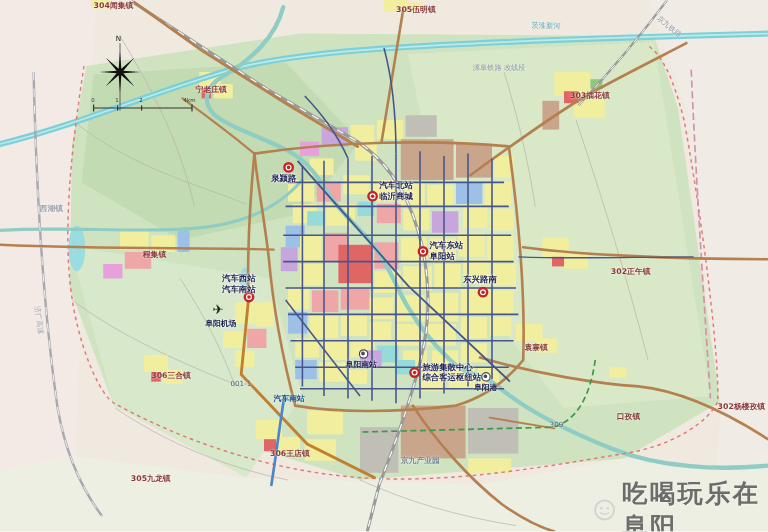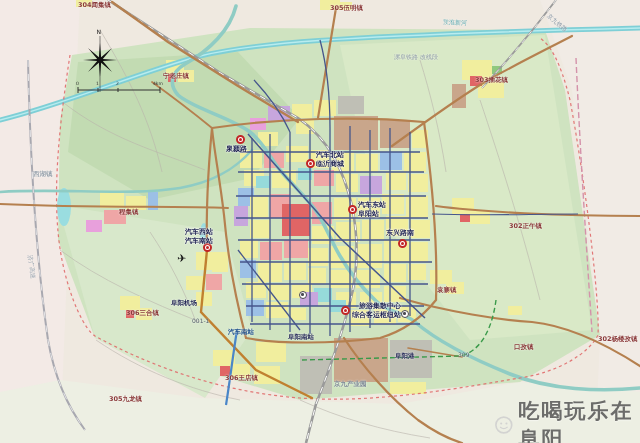--- a/index.html
+++ b/index.html
@@ -20,21 +20,21 @@
   .marker{position:absolute;width:9px;height:9px;margin:-4.5px 0 0 -4.5px;border-radius:50%;
     background:#fff;border:2px solid #c22525;box-sizing:border-box;}
   .marker::after{content:"";position:absolute;left:1px;top:1px;width:3px;height:3px;
     background:#c22525;border-radius:50%;}
   .poi-dot{position:absolute;width:8px;height:8px;margin:-4px 0 0 -4px;border-radius:50%;
     background:#fff;border:1.5px solid #4a4a52;box-sizing:border-box;}
   .poi-dot::after{content:"";position:absolute;left:1.2px;top:1.2px;width:2.5px;height:2.5px;
     background:#4a4a52;border-radius:50%;}
   .poi-plane{position:absolute;font-size:11px;line-height:1;color:#1a1a1a;margin:-7px 0 0 -6px;}
   .poi-label{position:absolute;font-size:6.5px;line-height:1;color:#1c2050;font-weight:700;
-    white-space:nowrap;text-shadow:0 0 2px #fff;margin-top:33px;}
+    white-space:nowrap;text-shadow:0 0 2px #fff;}
   .watermark{position:absolute;left:494px;top:397px;display:flex;align-items:center;gap:5px;opacity:.85;}
   .watermark-text{font-size:21px;font-weight:700;color:#565656;letter-spacing:2px;
     text-shadow:0 1px 1px rgba(255,255,255,.55);}
   
   .b-y{fill:#f1ee9e}.b-r{fill:#e06565}.b-p{fill:#efa6a6}.b-pu{fill:#c7a6dd}.b-bl{fill:#9cc0e6}
   .b-c{fill:#96dada}.b-m{fill:#e8a0dc}.b-t{fill:#c9a68b}.b-g{fill:#bfbfb5}.b-gr{fill:#8fc87e}
 </style>
 </head>
 <body>
 
@@ -302,21 +302,21 @@
       <div class="marker" style="left: 402px; top: 243px;"></div>
       <div class="station-label" style="left: 386px; top: 229px;">
         <span>东兴路南</span>
       </div>
       <div class="marker" style="left: 207px; top: 247px;"></div>
       <div class="station-label" style="left: 185px; top: 228px;">
         <span>汽车西站</span>
         <span>汽车南站</span>
       </div>
       <div class="marker" style="left: 345px; top: 310px;"></div>
-      <div class="station-label" style="left: 352px; top: 302px; text-align: right;">
+      <div class="station-label" style="left: 352px; top: 302px;">
         <span>旅游集散中心</span>
         <span>综合客运枢纽站</span>
       </div>
       <div class="poi-plane" style="left: 183px; top: 260px;">✈</div>
       <div class="poi-label" style="left: 171px; top: 267px;">阜阳机场</div>
       <div class="poi-dot" style="left: 303px; top: 295px;"></div>
       <div class="poi-label" style="left: 288px; top: 301px;">阜阳南站</div>
       <div class="poi-dot" style="left: 405px; top: 314px;"></div>
       <div class="poi-label" style="left: 395px; top: 320px;">阜阳港</div>
       <div class="town-label" style="left: 78px; top: 2px;">304闻集镇</div>

